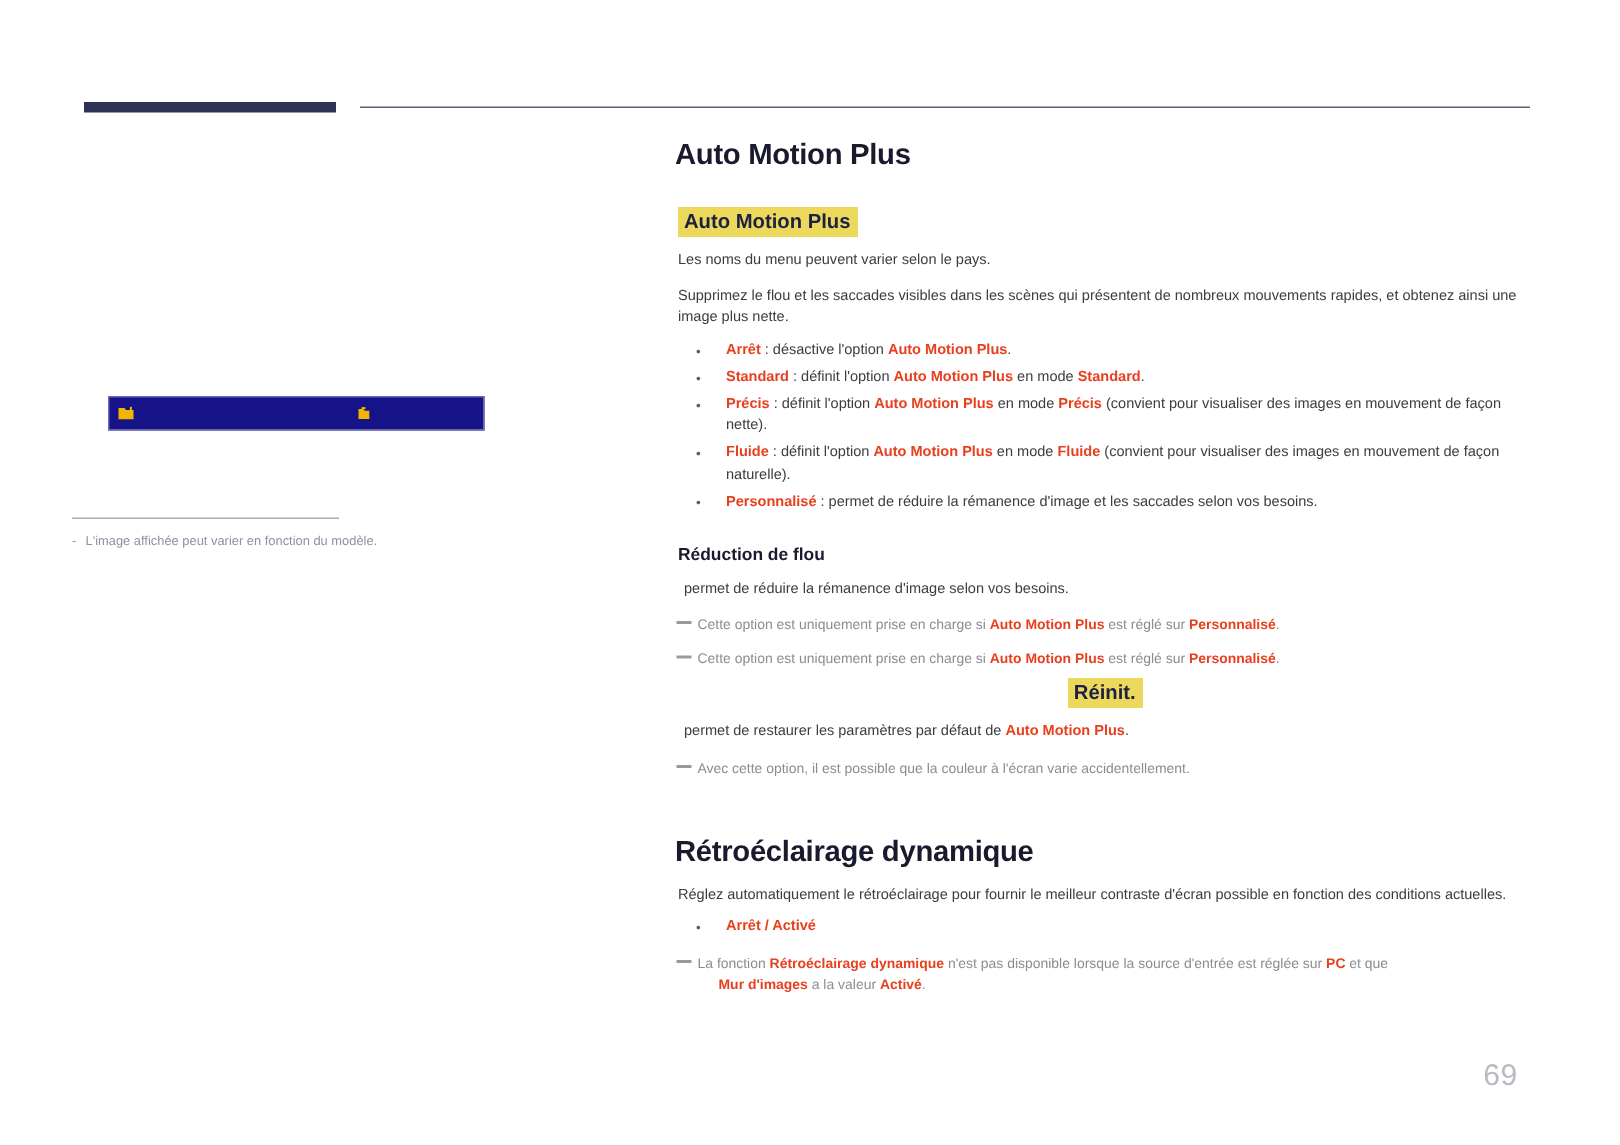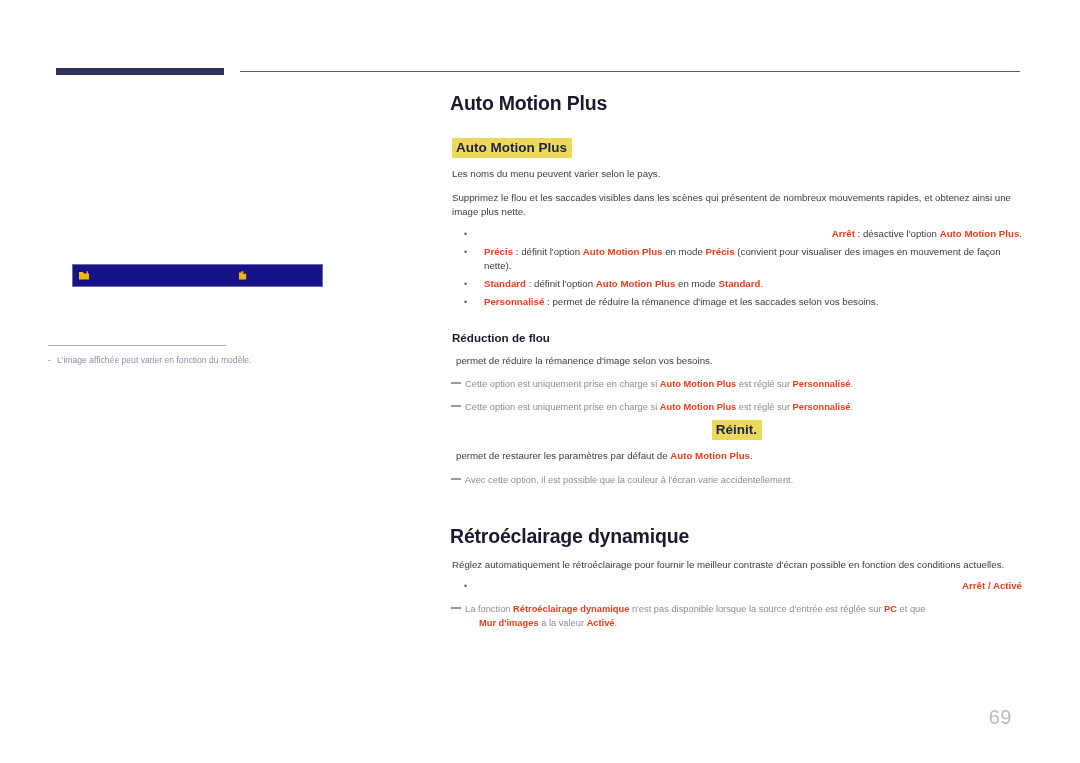--- a/index.html
+++ b/index.html
@@ -135,21 +135,21 @@
     padding: 0;
   }
   ul.bullet-list li {
     position: relative;
     font-size: 9.7px;
     color: #3b3b43;
     line-height: 14.2px;
     padding-left: 34px;
     margin-top: 4px;
   }
-  ul.bullet-list li:first-child { margin-top: 0; text-align: right; }
+  ul.bullet-list li:first-child { margin-top: 0; }
   ul.bullet-list li::before {
     content: "•";
     position: absolute;
     left: 14px; top: 0;
     color: #5a5a62;
     font-size: 9px;
   }
 
   .note-line {
     position: relative;
@@ -219,24 +219,25 @@
   <div class="hl-wrap">
     <span class="highlight-heading">Auto Motion Plus</span>
   </div>
 
   <p class="body-text">Les noms du menu peuvent varier selon le pays.</p>
   <p class="body-text">Supprimez le flou et les saccades visibles dans les scènes qui présentent de nombreux mouvements rapides, et obtenez ainsi une image plus nette.</p>
 
   <ul class="bullet-list">
     <li><span class="em">Arrêt</span><span> : désactive l'option </span><span class="em">Auto Motion Plus</span><span>.</span></li>
 
+    <li><span class="em">Standard</span><span> : définit l'option </span><span class="em">Auto Motion Plus</span><span> en mode </span><span class="em">Standard</span><span>.</span></li>
+
     <li><span class="em">Précis</span><span> : définit l'option </span><span class="em">Auto Motion Plus</span><span> en mode </span><span class="em">Précis</span><span> (convient pour visualiser des images en mouvement de façon nette).</span></li>
 
-    <li><span class="em">Standard</span><span> : définit l'option </span><span class="em">Auto Motion Plus</span><span> en mode </span><span class="em">Standard</span><span>.</span></li>
-
+    <li><span class="em">Fluide</span><span> : définit l'option </span><span class="em">Auto Motion Plus</span><span> en mode </span><span class="em">Fluide</span><span> (convient pour visualiser des images en mouvement de façon naturelle).</span></li>
 
     <li><span class="em">Personnalisé</span><span> : permet de réduire la rémanence d'image et les saccades selon vos besoins.</span></li>
   </ul>
 
   <h3 class="sub-heading">Réduction de flou</h3>
   <p class="body-text indent">permet de réduire la rémanence d'image selon vos besoins.</p>
   <div class="note-line"><span>Cette option est uniquement prise en charge si </span><span class="em">Auto Motion Plus</span><span> est réglé sur </span><span class="em">Personnalisé</span><span>.</span></div>
 
   <div class="note-line"><span>Cette option est uniquement prise en charge si </span><span class="em">Auto Motion Plus</span><span> est réglé sur </span><span class="em">Personnalisé</span><span>.</span></div>
 

